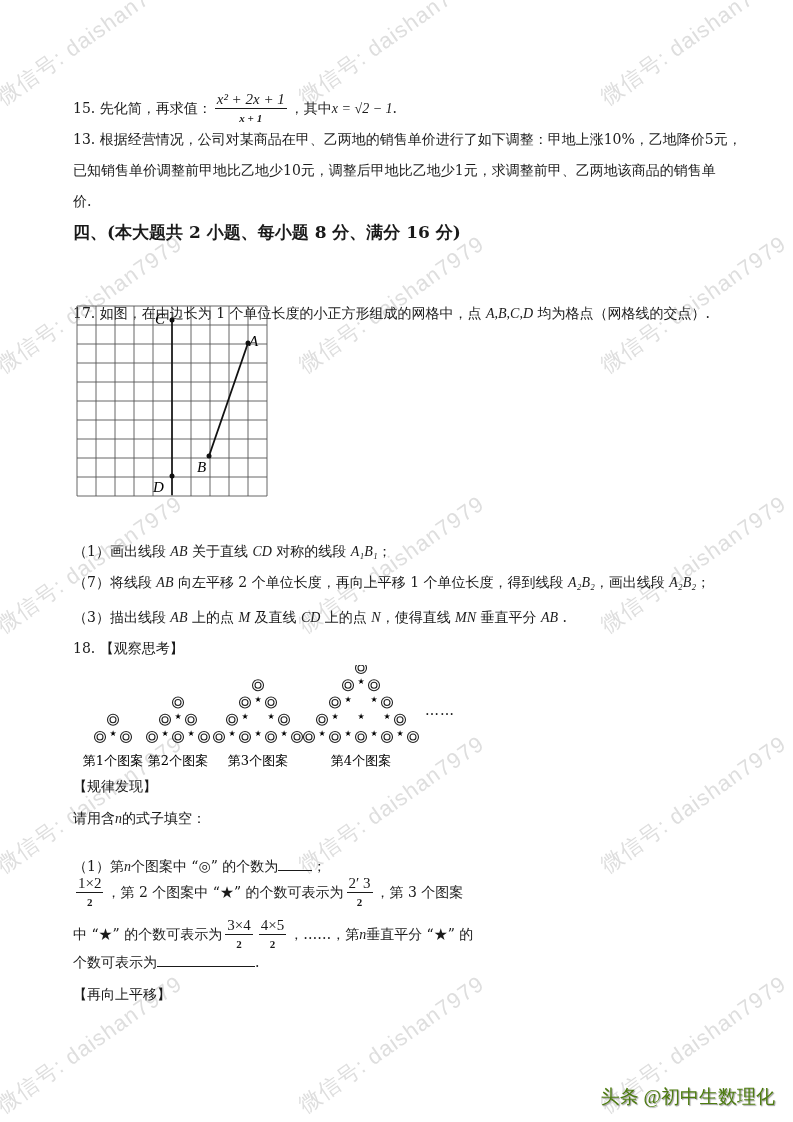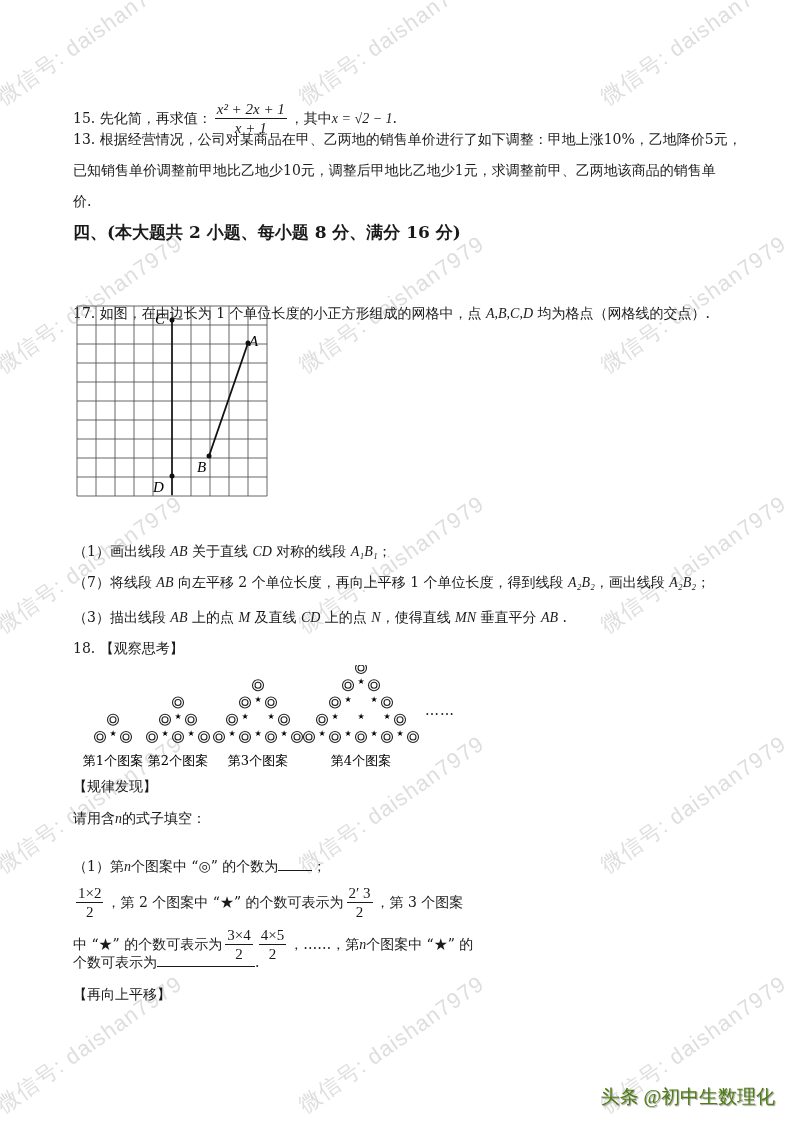--- a/index.html
+++ b/index.html
@@ -8,23 +8,23 @@
     font-family: "DejaVu Serif", "Liberation Serif", serif;
     color: #1a1a1a; font-size: 14px;
   }
   .watermark {
     position: absolute; color: #d6d6d6; font-family: "Liberation Sans", sans-serif;
     font-size: 22px; transform: rotate(-35deg); transform-origin: left bottom;
     white-space: nowrap; pointer-events: none; letter-spacing: 1px; opacity: 0.8;
   }
   .line { position: absolute; left: 73px; white-space: nowrap; line-height: 20px; }
   .math { font-family: "Liberation Serif", "DejaVu Serif", serif; font-style: italic; }
-  .frac { display: inline-block; vertical-align: middle; text-align: center; margin: 12px 3px; font-family: "Liberation Serif", serif; }
+  .frac { display: inline-block; vertical-align: middle; text-align: center; margin: 2px 3px; font-family: "Liberation Serif", serif; }
   .frac .nu { display: block; border-bottom: 1px solid #1a1a1a; padding: 0 2px; line-height: 18px; font-size: 15px; }
-  .frac .de { display: block; line-height: 18px; font-size: 15px; }
+  .frac .de { display: block; line-height: 18px; font-size: 11px; font-weight: bold; }
   .frac.italic .nu, .frac.italic .de { font-style: italic; }
   .section-title { font-weight: bold; font-size: 17px; }
   .blank { display: inline-block; border-bottom: 1px solid #1a1a1a; height: 14px; vertical-align: baseline; }
   .grid-fig { position: absolute; left: 73px; top: 302px; }
   .patterns { position: absolute; left: 70px; top: 665px; }
   .footer-brand {
     position: absolute; right: 18px; top: 1084px; font-family: Liberation Serif, serif;
     font-size: 19px; color: #4d7c0f; text-shadow: 1px 1px 1px #999;
   }
 </style>
@@ -214,21 +214,21 @@
 
 <div class="line" style="top:856px;">
   <span>（1）第</span><span class="math">n</span><span>个图案中 “◎” 的个数为</span><span class="blank" style="width:34px;"></span><span>；</span>
 </div>
 
 <div class="line" style="top:872px;">
   <span class="frac"><span class="nu">1×2</span><span class="de">2</span></span><span>，第 2 个图案中 “★” 的个数可表示为</span><span class="frac"><span class="nu">2′ 3</span><span class="de">2</span></span><span>，第 3 个图案</span>
 </div>
 
 <div class="line" style="top:914px;">
-  <span>中 “★” 的个数可表示为</span><span class="frac"><span class="nu">3×4</span><span class="de">2</span></span><span class="frac"><span class="nu">4×5</span><span class="de">2</span></span><span>，……，第</span><span class="math">n</span><span>个图案中 “★” 的</span>
+  <span>中 “★” 的个数可表示为</span><span class="frac"><span class="nu">3×4</span><span class="de">2</span></span><span class="frac"><span class="nu">4×5</span><span class="de">2</span></span><span>，……，第</span><span class="math">n</span><span>垂直平分 “★” 的</span>
 </div>
 
 <div class="line" style="top:952px;">
   <span>个数可表示为</span><span class="blank" style="width:98px;"></span><span>.</span>
 </div>
 
 <div class="line" style="top:984px;">【再向上平移】</div>
 
 <div class="footer-brand">头条 @初中生数理化</div>
 

